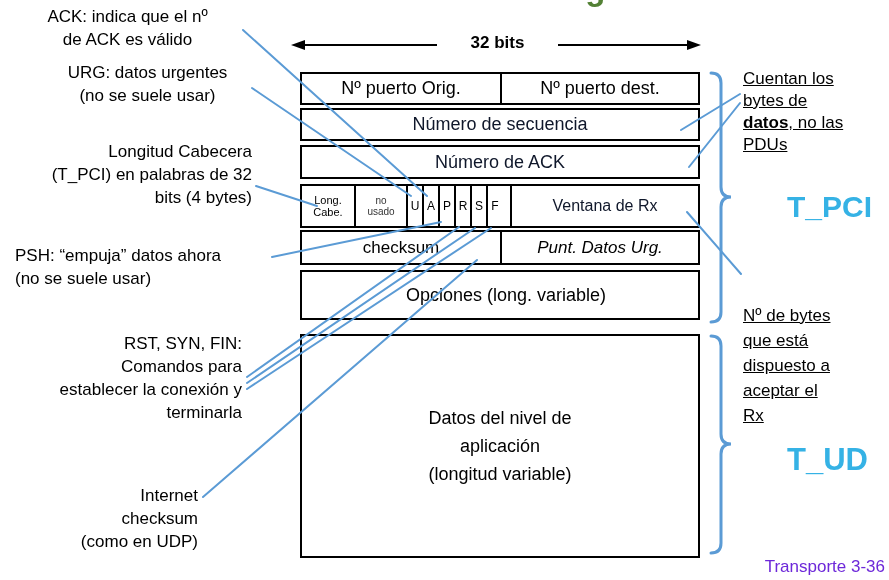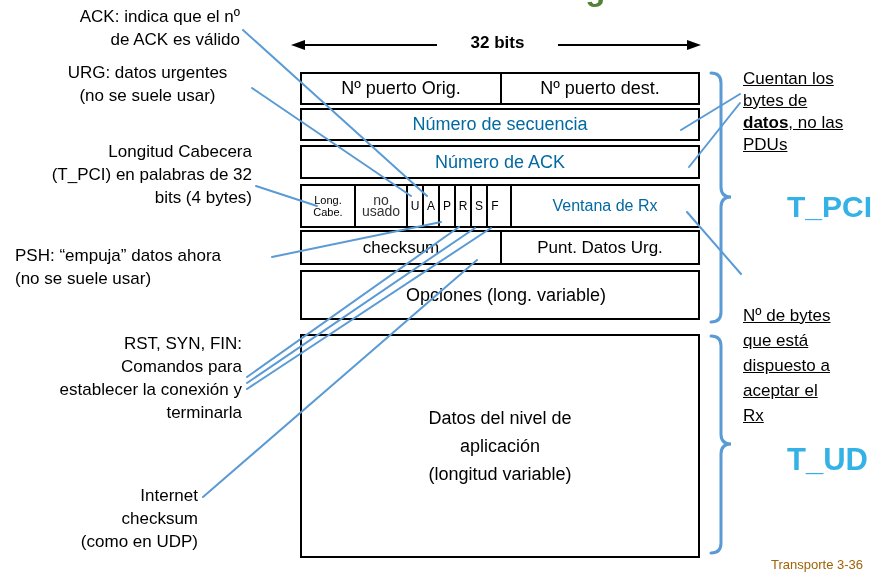--- a/index.html
+++ b/index.html
@@ -36,21 +36,21 @@
     font-size: 17px;
     font-weight: bold;
   }
 
   
   .ann {
     position: absolute;
     font-size: 17px;
     line-height: 23px;
   }
-  .ann-ack  { left: 15px;  top: 5px;   width: 225px; text-align: right; }
+  .ann-ack  { left: 15px;  top: 5px;   width: 225px; text-align: center; }
   .ann-urg  { left: 45px;  top: 61px;  width: 205px; text-align: center; }
   .ann-hlen { left: 0px;   top: 140px; width: 252px; text-align: right; }
   .ann-psh  { left: 15px;  top: 244px; width: 255px; text-align: left; }
   .ann-rst  { left: 40px;  top: 332px; width: 202px; text-align: right; }
   .ann-ichk { left: 40px;  top: 484px; width: 158px; text-align: right; }
 
   
   .ann-r {
     position: absolute;
     font-size: 17px;
@@ -62,24 +62,24 @@
   .big-label {
     position: absolute;
     color: #35b2e5;
     font-weight: bold;
   }
   .t-pci { left: 787px; top: 190px; font-size: 30px; }
   .t-ud  { left: 787px; top: 430px; font-size: 31px; margin-top: 12px; }
 
   .footer {
     position: absolute;
-    right: 26px;
+    right: 4px;
     top: 557px;
-    font-size: 13px;
-    color: #a16207;
+    font-size: 17px;
+    color: #6d28d9;
   }
 
   
   .tcp-table {
     position: absolute;
     left: 300px;
     top: 70px;
     width: 370px;
     height: 492px;
   }
@@ -94,21 +94,21 @@
     justify-content: center;
     font-size: 18px;
   }
   .r-ports { top: 2px;   height: 33px; padding: 0; }
   .r-seq   { top: 38px;  height: 33px; }
   .r-ack   { top: 75px;  height: 34px; }
   .r-flags { top: 114px; height: 44px; justify-content: flex-start; padding: 0; }
   .r-check { top: 160px; height: 35px; padding: 0; }
   .r-opts  { top: 200px; height: 50px; padding-left: 12px; }
   .r-data  { top: 264px; height: 224px; text-align: center; line-height: 28px; }
-  .green { color: #0369a1; }
+  .green { color: #0f172a; }
 
   .half {
     width: 50%;
     height: 100%;
     display: flex;
     align-items: center;
     justify-content: center;
   }
   .div-l { border-left: 2px solid #000; }
 
@@ -116,25 +116,25 @@
     height: 100%;
     display: flex;
     align-items: center;
     justify-content: center;
     text-align: center;
   }
   .w52 { width: 52px; }
   .w16 { width: 16px; }
   .grow { flex: 1; }
   .cell-small   { font-size: 11px; line-height: 12px; }
-  .cell-smaller { font-size: 14px; line-height: 11px; color: #333; }
+  .cell-smaller { font-size: 10px; line-height: 11px; color: #333; }
   .flag-letter  { font-size: 12px; }
   .vent { font-size: 16px; margin-left: 8px; }
   .r-check .half { font-size: 17px; }
-  .half-urg { font-size: 16px; }
+  .half-urg { font-size: 16px; font-style: italic; }
 
   .overlay {
     position: absolute;
     left: 0; top: 0;
     width: 889px; height: 580px;
     pointer-events: none;
     z-index: 10;
   }
   .conn { stroke: #5b9bd5; stroke-width: 2; stroke-linecap: round; }
   .brace { stroke: #5b9bd5; stroke-width: 3; fill: none; stroke-linecap: round; }

